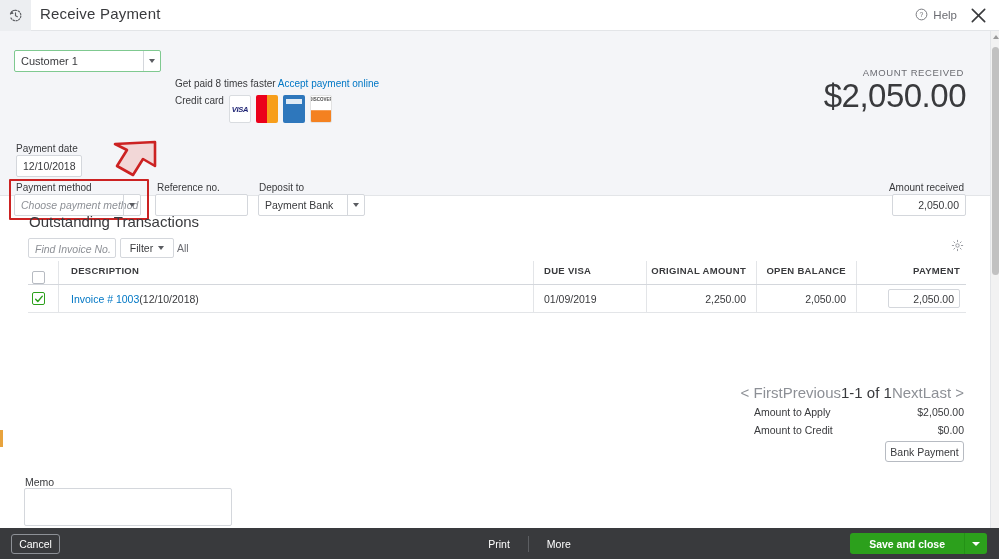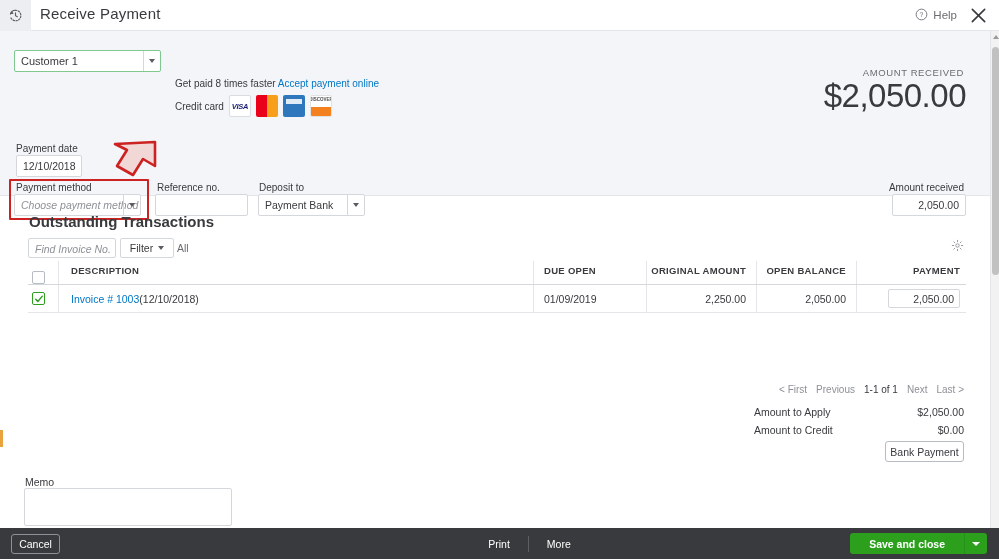--- a/index.html
+++ b/index.html
@@ -84,25 +84,25 @@
   .caret { width: 0; height: 0; border-left: 3.5px solid transparent;
            border-right: 3.5px solid transparent; border-top: 4px solid #5a5c61; }
 
   .promo {
     position: absolute; left: 175px; top: 47px;
     font-size: 10px; color: #393a3d;
   }
   .promo a { color: #0077c5; text-decoration: none; cursor: pointer; }
   .cc-row {
     position: absolute; left: 175px; top: 64px;
-    display: flex; align-items: center; gap: 5px;
+    display: flex; align-items: flex-start; gap: 5px;
   }
   .cc-label { font-size: 10px; color: #393a3d; }
   .cc {
-    width: 22px; height: 22px; border-radius: 2px;
+    width: 22px; height: 28px; border-radius: 2px;
     display: flex; align-items: center; justify-content: center;
     font-size: 6px; font-weight: bold; color: #fff; overflow: hidden;
   }
   .cc-visa { background: #fff; border: 1px solid #d9dce0; color: #1a1f71;
              font-size: 7.5px; font-style: italic; letter-spacing: -.3px; }
   .cc-mc { background: linear-gradient(90deg,#eb001b 0 48%,#f79e1b 52% 100%); color: #fff; font-size: 5px;}
   .cc-amex { background: #2e77bc; position: relative; }
   .cc-amex::after { content:""; position:absolute; left:3px; right:3px; top:4px; height:5px;
                     background:#fff; opacity:.85; }
   .cc-disc { background: linear-gradient(180deg,#fff 0 55%,#f48120 56% 100%);
@@ -153,21 +153,21 @@
     pointer-events: none;
   }
   .anno-arrow {
     position: absolute; left: 103px; top: 108px;
     width: 56px; height: 44px;
     pointer-events: none;
   }
 
   
   .ot-wrap { position: relative; width: 990px; }
-  .ot-title { position: absolute; left: 29px; top: 17px; font-size: 15px; color: #393a3d; font-weight: 700;}
+  .ot-title { position: absolute; left: 29px; top: 17px; font-size: 15px; color: #393a3d; font-weight: 400;}
   .ot-search {
     position: absolute; left: 28px; top: 42px;
     width: 88px; height: 20px;
   }
   .ot-filter {
     position: absolute; left: 120px; top: 42px;
     width: 54px; height: 20px;
     border: 1px solid #d4d7dc; background: #fff; border-radius: 2px;
     display: flex; align-items: center; justify-content: center; gap: 5px;
     font-size: 10.5px; color: #393a3d; cursor: pointer;
@@ -207,21 +207,21 @@
   .chkbox.on { border-color: #2ca01c; }
   .pay-input {
     width: 72px; height: 19px; border: 1px solid #d4d7dc; background: #fff;
     border-radius: 2px; font-size: 10.5px; color: #393a3d; text-align: right;
     padding-right: 5px; display: flex; align-items: center; justify-content: flex-end;
   }
 
   
   .pager {
     position: absolute; right: 26px; top: 188px;
-    display: flex; gap: 9px; font-size: 10px; color: #8d9096;
+    display: flex; font-size: 15px; color: #8d9096;
   }
   .pager .cur { color: #393a3d; }
   .pager span { cursor: pointer; }
   .totals { position: absolute; right: 26px; top: 210px; width: 210px; }
   .trow2 { display: flex; justify-content: space-between; font-size: 10.5px;
            color: #393a3d; margin-bottom: 6px; }
   .trow2 .lbl { font-weight: 400; }
   .clear-btn {
     position: absolute; right: 26px; top: 245px;
     width: 79px; height: 21px; border: 1px solid #b7bbc2; background: #fff;
@@ -404,21 +404,21 @@
 
       <div class="tbl">
         <div class="thead">
           <div class="c-chk">
             <span class="chkbox"></span>
           </div>
           <div class="c-desc">
             <span class="th">DESCRIPTION</span>
           </div>
           <div class="c-due">
-            <span class="th">DUE OPEN</span>
+            <span class="th">DUE VISA</span>
           </div>
           <div class="c-orig">
             <span class="th">ORIGINAL AMOUNT</span>
           </div>
           <div class="c-open">
             <span class="th">OPEN BALANCE</span>
           </div>
           <div class="c-pay">
             <span class="th">PAYMENT</span>
           </div>

